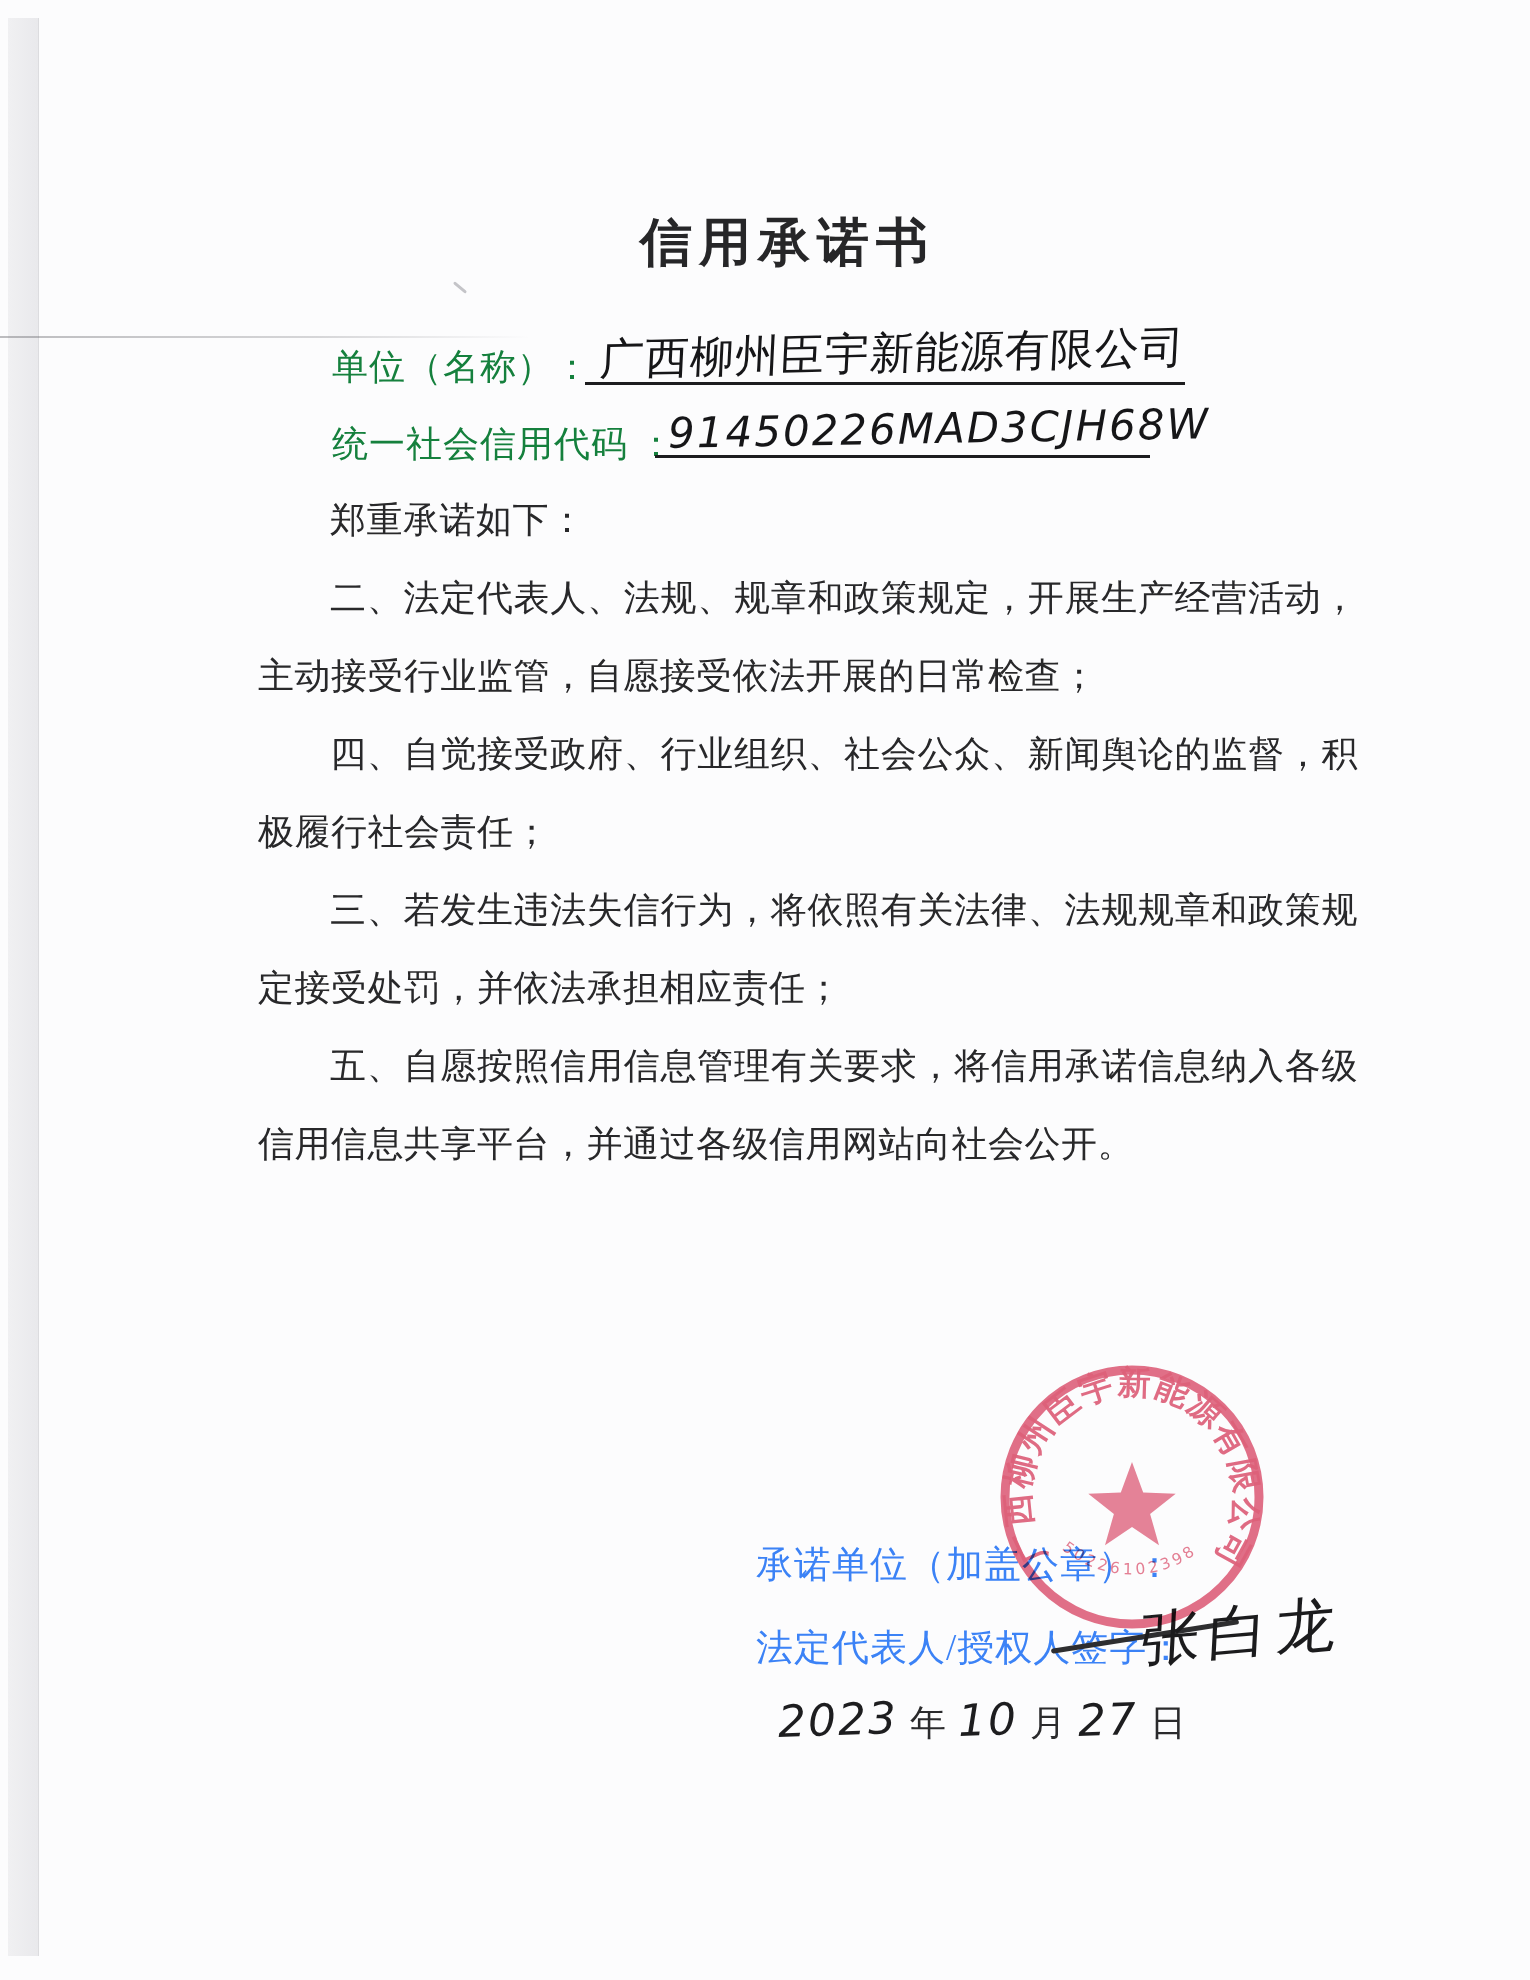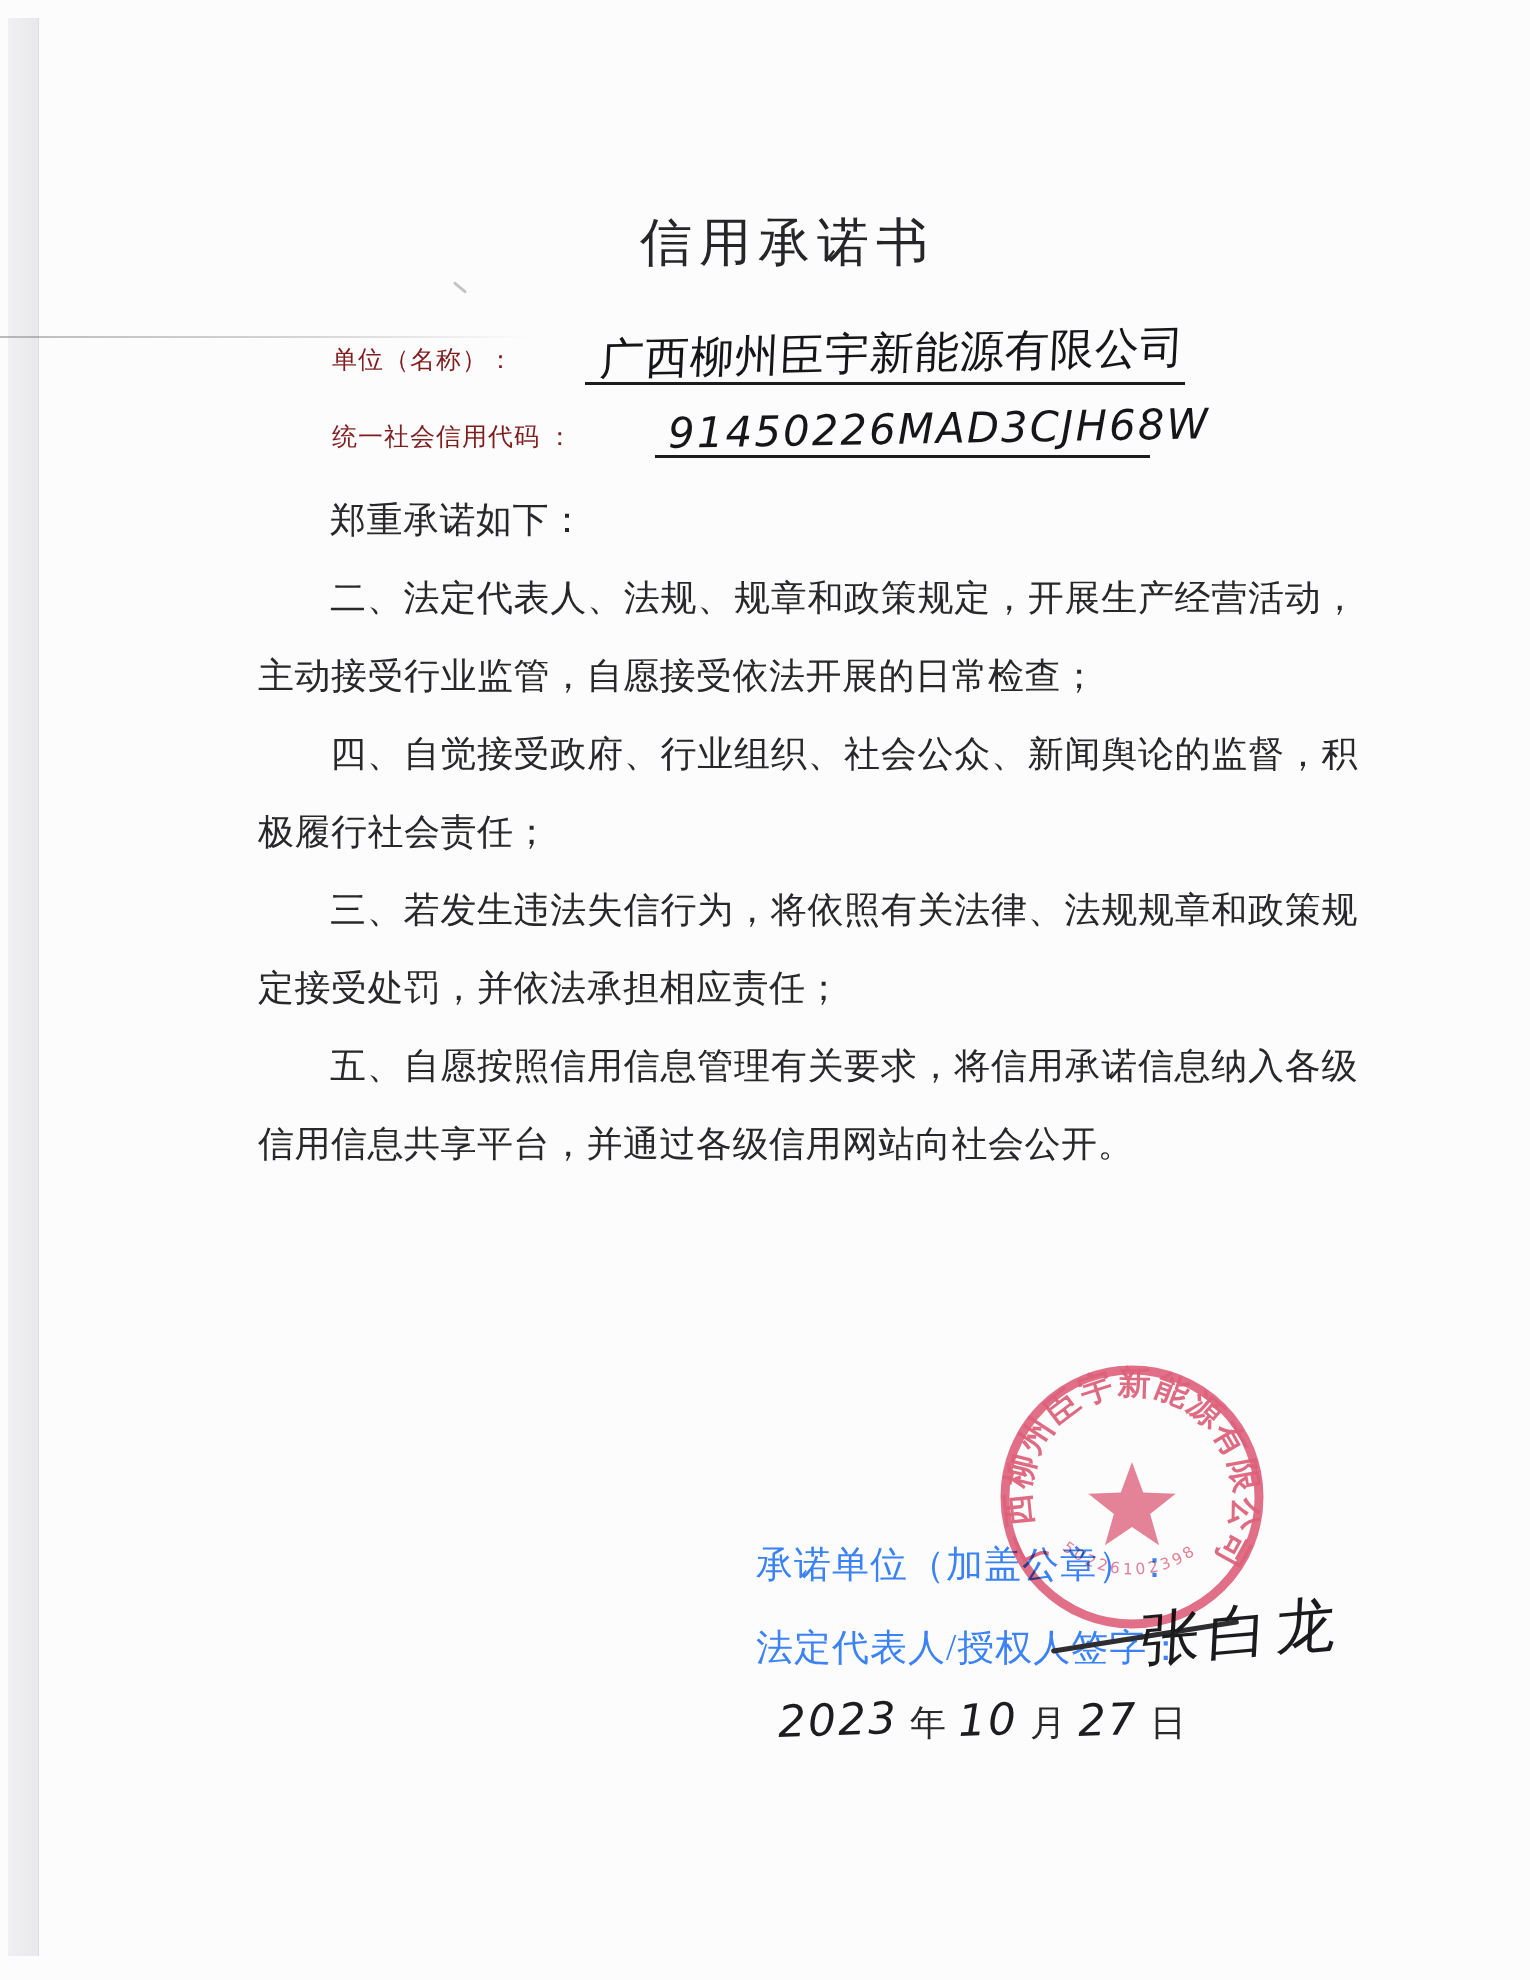--- a/index.html
+++ b/index.html
@@ -21,25 +21,25 @@
     position:absolute;left:0;top:336px;width:530px;height:2px;
     background:linear-gradient(to right,rgba(100,100,105,.42),rgba(100,100,105,.25) 60%,rgba(100,100,105,0));
   }
   .scan-mark{
     position:absolute;left:452px;top:286px;width:16px;height:3px;
     background:#c4c4c8;transform:rotate(40deg);border-radius:2px;
   }
   
   .doc-title{
     position:absolute;left:640px;top:208px;
-    font-size:52px;font-weight:normal;letter-spacing:7px;
+    font-size:52px;font-weight:bold;letter-spacing:7px;
     color:#262628;white-space:nowrap;
   }
   
-  .form-label{position:absolute;font-size:25px;letter-spacing:1px;color:#7f1d1d;white-space:nowrap;}
+  .form-label{position:absolute;font-size:36px;letter-spacing:1px;color:#15803d;white-space:nowrap;}
   .lbl-unit{left:332px;top:343px;}
   .lbl-code{left:332px;top:420px;}
   .fill-line{position:absolute;height:0;border-bottom:3px solid #1d1d1f;}
   .line-unit{left:585px;top:382px;width:600px;}
   .line-code{left:655px;top:455px;width:495px;}
   .hand{color:#161618;white-space:nowrap;}
   .hand-unit{
     position:absolute;left:600px;top:324px;font-size:44px;letter-spacing:1px;
     transform:rotate(-1.2deg) skewX(-4deg);
     font-family:"Liberation Serif", serif;

